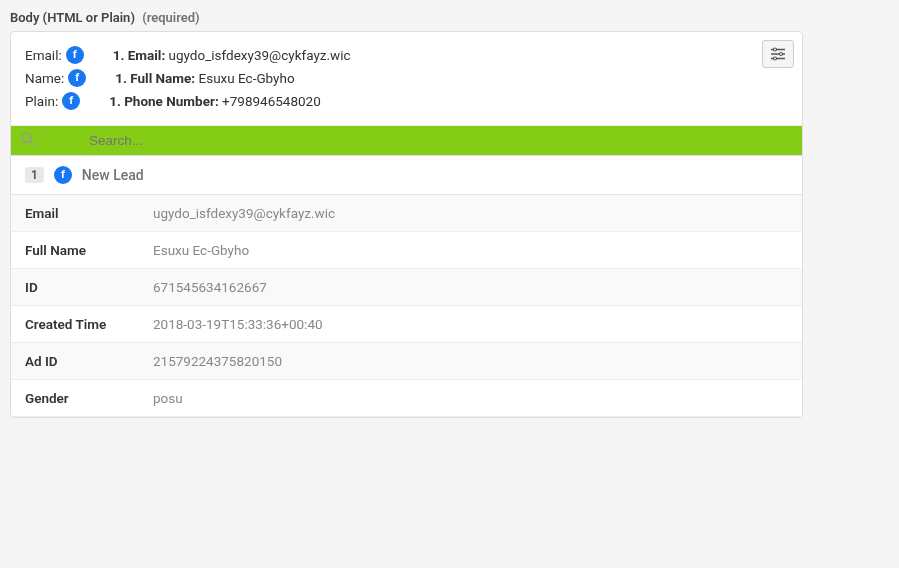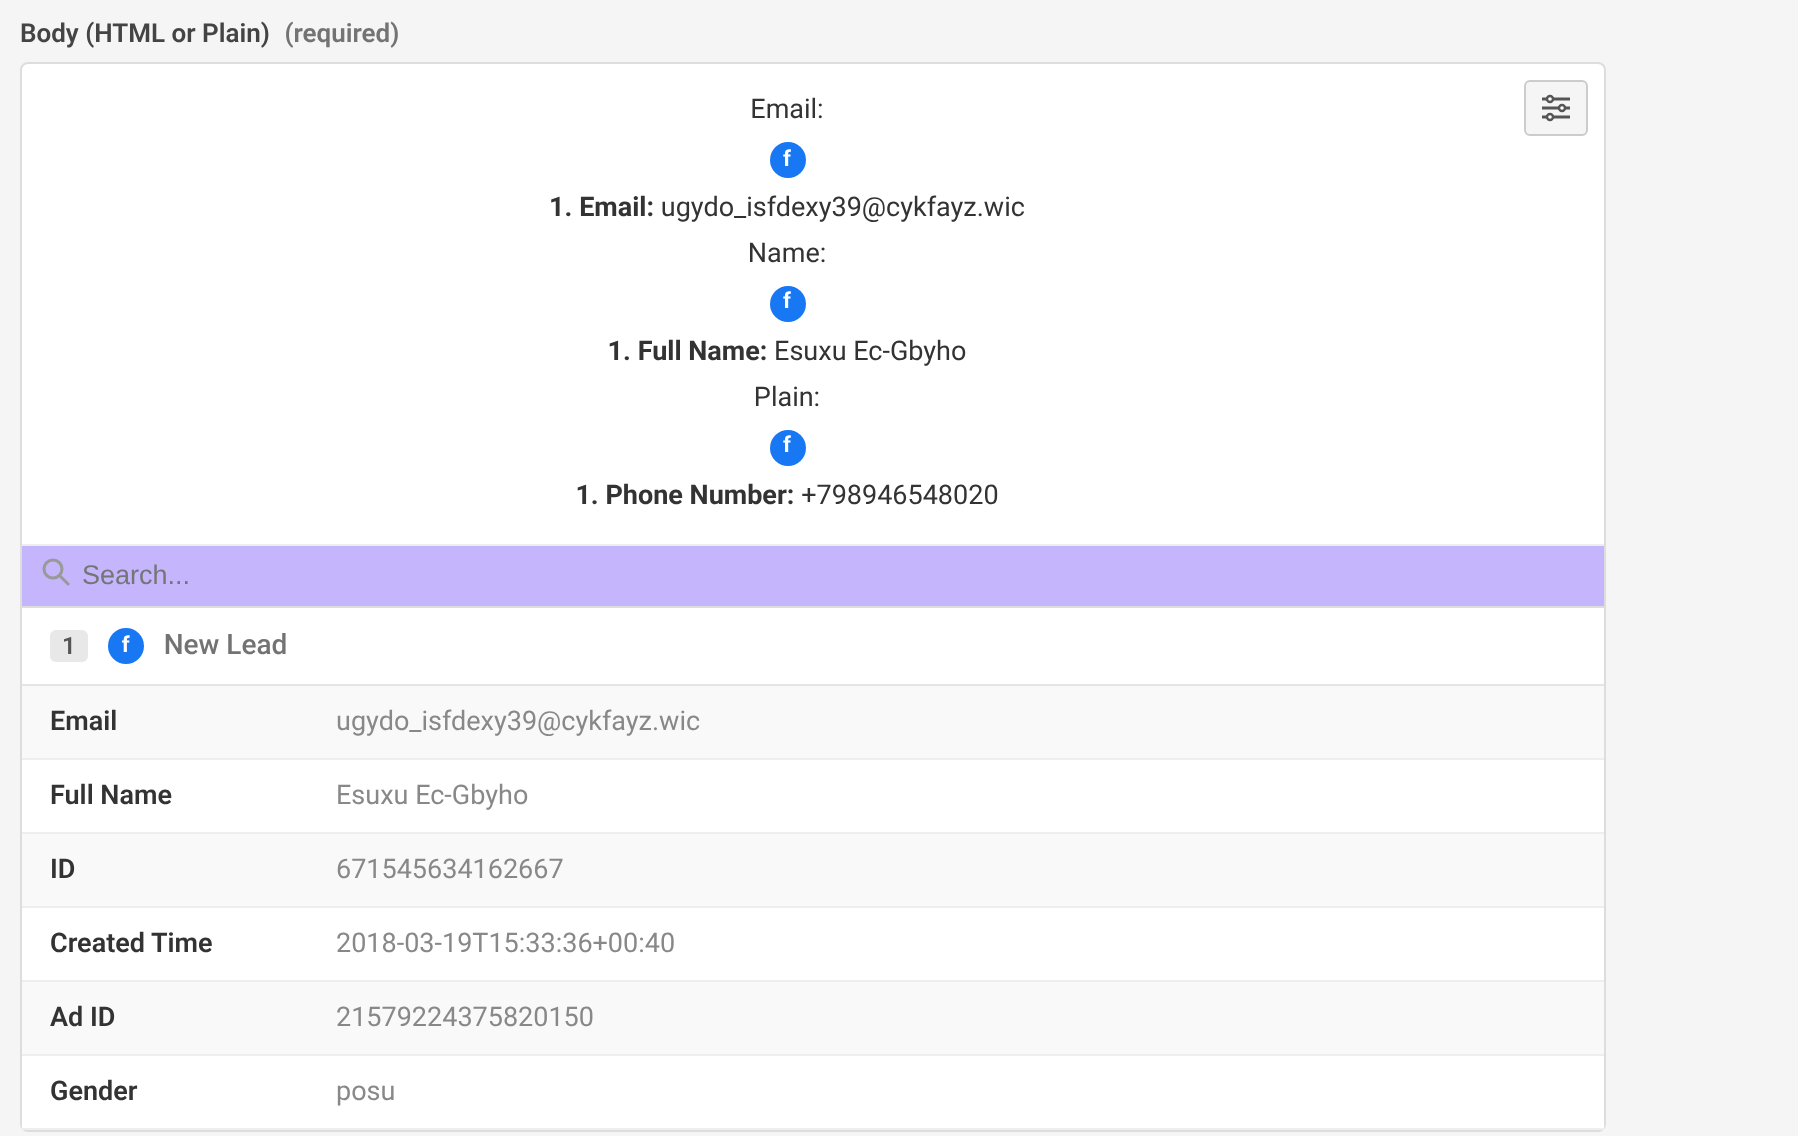--- a/index.html
+++ b/index.html
@@ -54,21 +54,20 @@
       display: flex;
       align-items: center;
       justify-content: center;
       color: #555;
     }
 
     .body-line {
       display: flex;
       align-items: center;
       gap: 4px;
-      flex-direction: column;
     }
 
     .fb-icon {
       display: inline-flex;
       align-items: center;
       justify-content: center;
       width: 18px;
       height: 18px;
       background: #1877f2;
       border-radius: 50%;
@@ -77,32 +76,34 @@
       font-weight: bold;
       flex-shrink: 0;
     }
 
     .label-key {
       color: #333;
       font-weight: 400;
     }
     .label-bold {
       font-weight: 700;
+      margin-left: 25px;
     }
     .label-val {
       color: #333;
     }
 
     
     .search-bar {
       display: flex;
       align-items: center;
       padding: 6px 10px;
       border-bottom: 1px solid #ddd;
-      background: #c4b5fd;
+      background: #84cc16;
+      gap: 48px;
     }
     .search-bar input {
       border: none;
       outline: none;
       width: 100%;
       font-size: 13.5px;
       color: #555;
       background: transparent;
     }
     .search-icon-wrap {
@@ -134,21 +135,21 @@
       font-weight: 500;
     }
 
     
     .data-row {
       display: flex;
       align-items: center;
       padding: 10px 14px;
       border-bottom: 1px solid #eee;
       background: #f9f9f9;
-      gap: 23px;
+      gap: 8px;
     }
     .data-row:nth-child(odd) {
       background: #fff;
     }
     .data-key {
       font-weight: 600;
       color: #333;
       min-width: 120px;
       font-size: 13.5px;
     }

